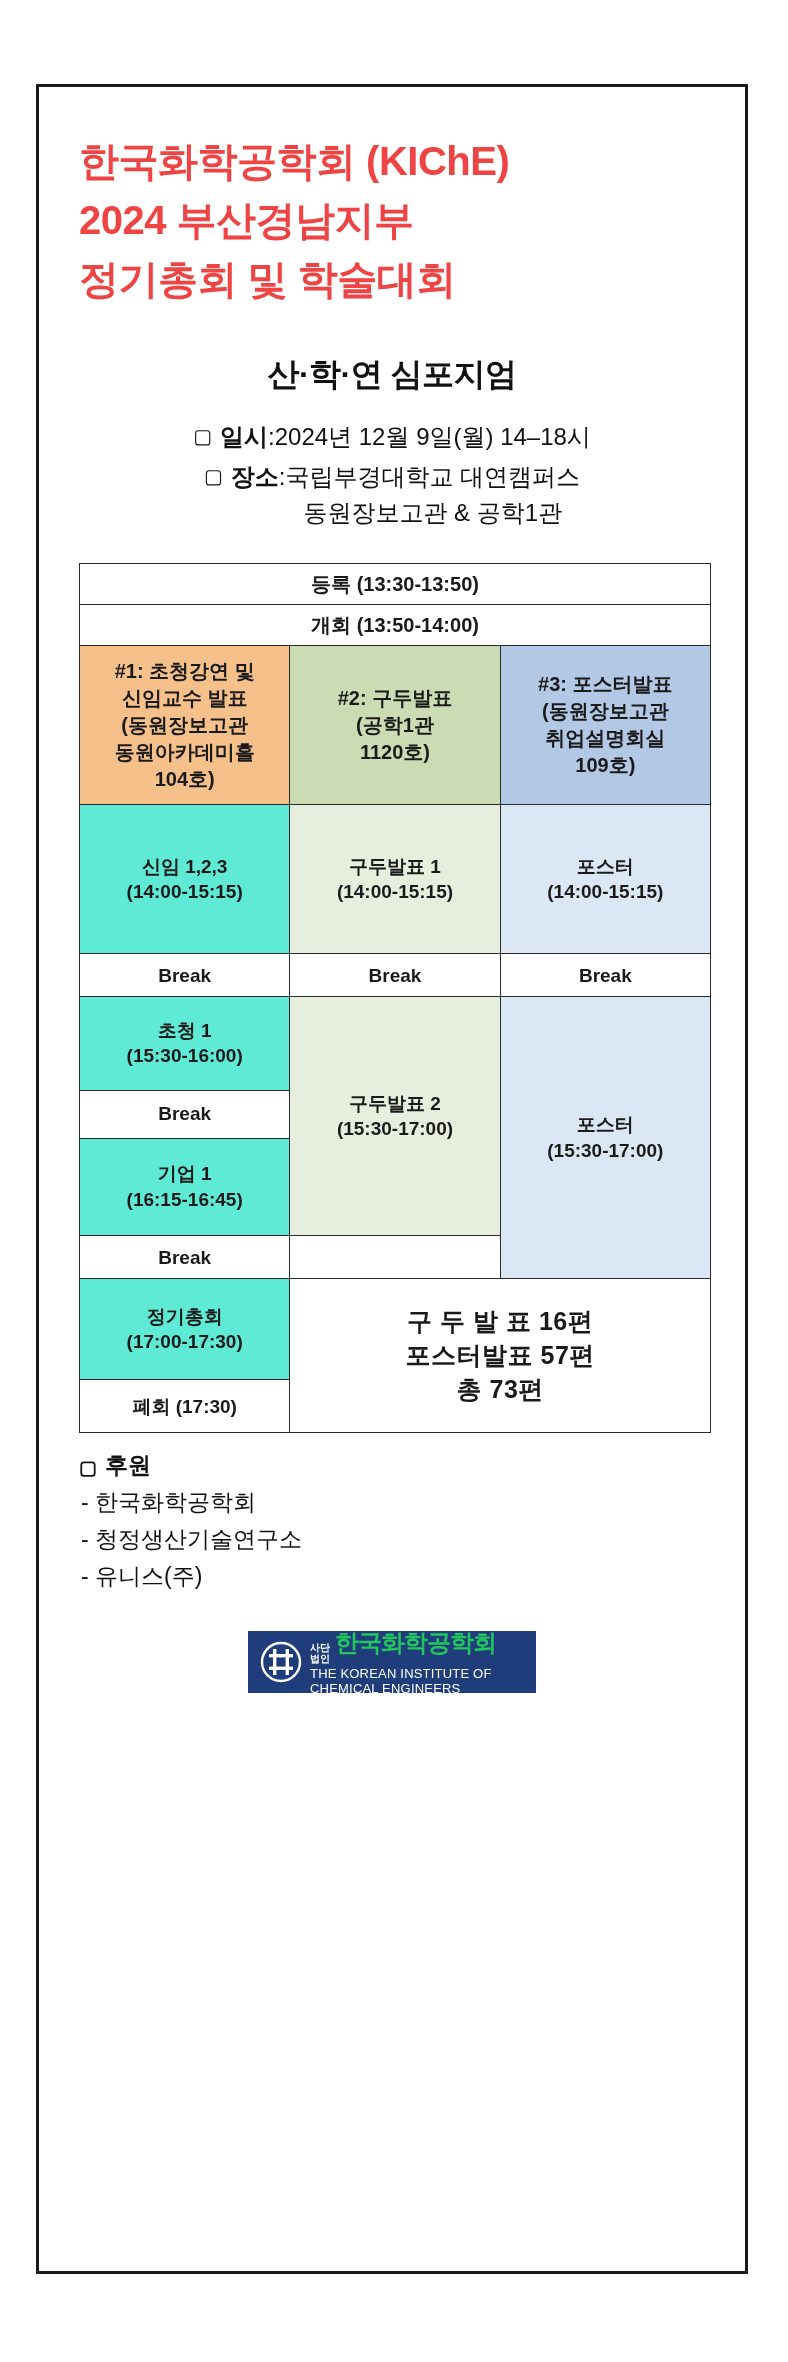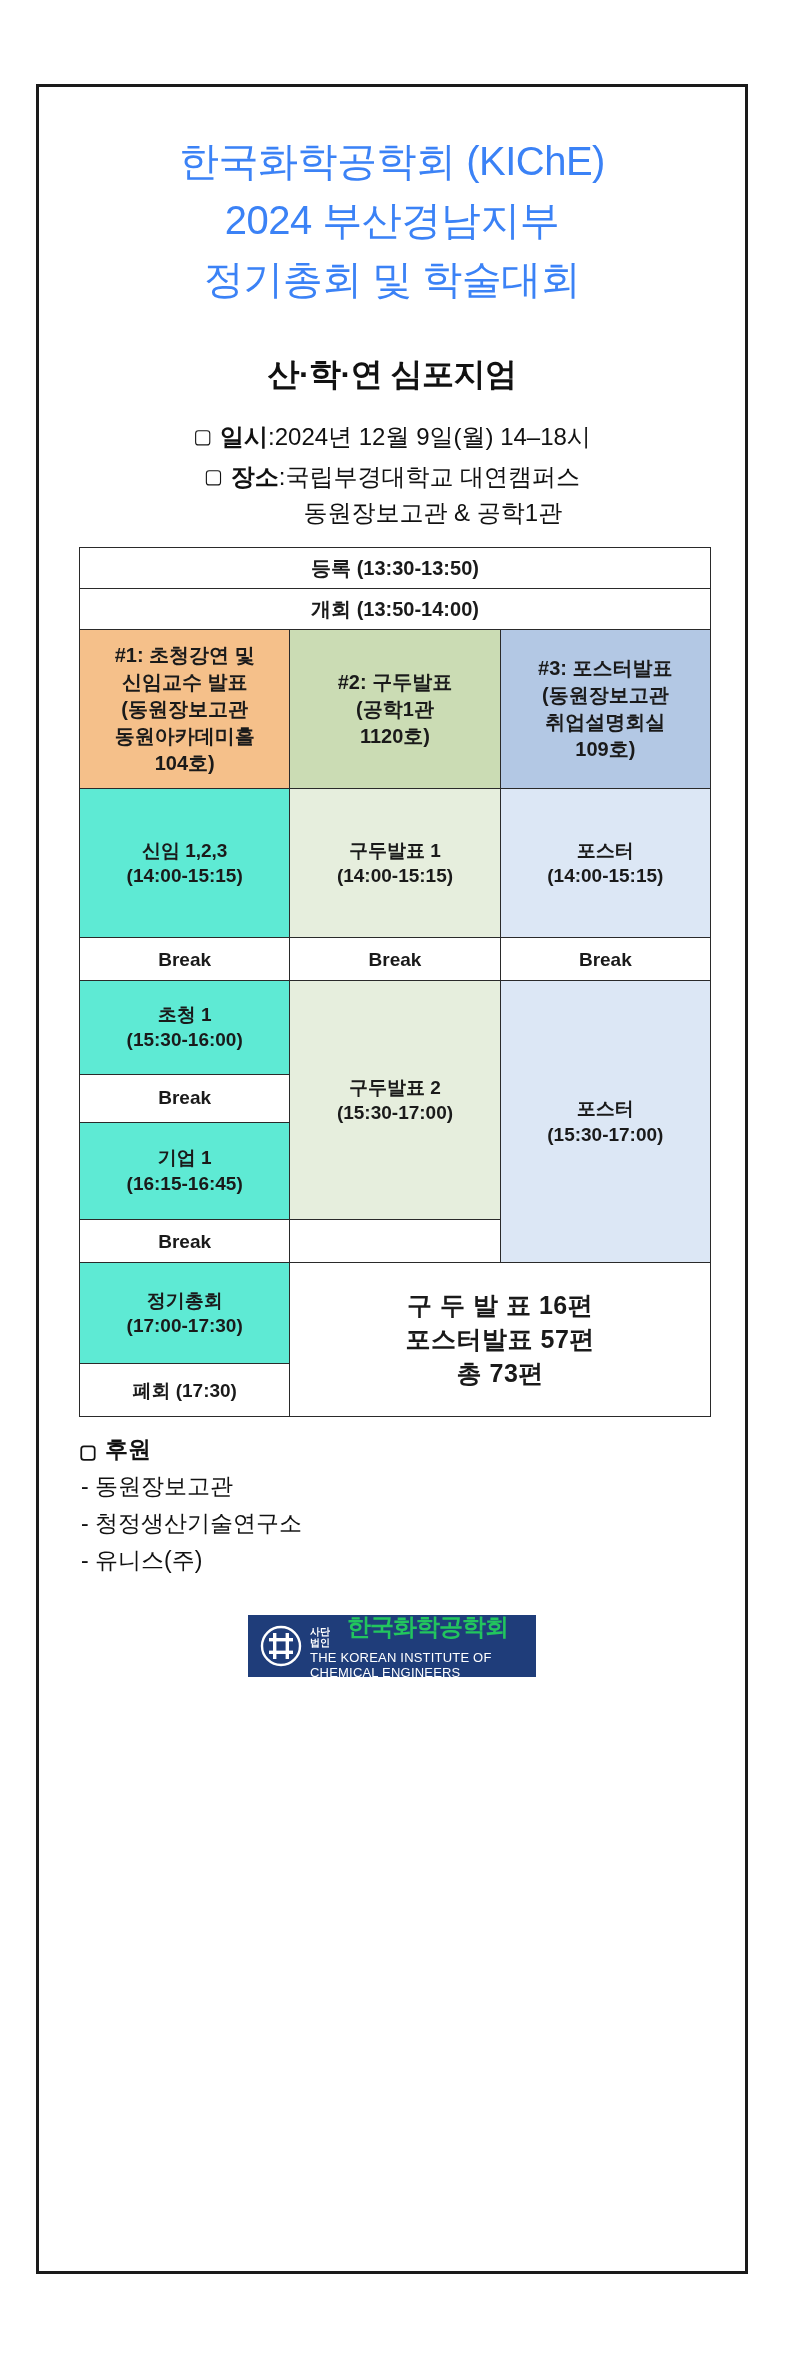--- a/index.html
+++ b/index.html
@@ -23,23 +23,23 @@
     border: 3px solid #1a1a1a;
     box-sizing: border-box;
     padding: 0;
     background: #fff;
   }
   .inner {
     padding: 48px 40px 0 40px;
   }
   
   .title-block {
-    text-align: center;
-    color: #3b82f6;
-    font-weight: normal;
+    text-align: left;
+    color: #ef4444;
+    font-weight: bold;
     line-height: 1.32;
     letter-spacing: -0.5px;
   }
   .title-line {
     font-size: 40px;
     margin: 0 0 6px 0;
   }
   .subtitle {
     text-align: center;
     font-size: 32px;
@@ -73,21 +73,21 @@
     white-space: nowrap;
   }
   .info-val {
     white-space: pre-line;
   }
   .info-val.center {
     text-align: center;
   }
   
   table.sched {
-    margin-top: 16px;
+    margin-top: 32px;
     border-collapse: collapse;
     width: 632px;
     table-layout: fixed;
     font-size: 19px;
   }
   table.sched td {
     border: 1.6px solid #2a2a2a;
     text-align: center;
     vertical-align: middle;
     font-weight: bold;
@@ -150,21 +150,20 @@
   }
   .logo-text {
     display: flex;
     flex-direction: column;
     justify-content: center;
     color: #fff;
   }
   .logo-kor {
     display: flex;
     align-items: baseline;
-    gap: 12px;
   }
   .logo-small {
     font-size: 10px;
     line-height: 1.05;
     font-weight: bold;
     margin-right: 5px;
     white-space: pre-line;
   }
   .logo-main {
     font-size: 24px;
@@ -272,21 +271,21 @@
         <td class="c-white" style="height:44px;">폐회 (17:30)</td>
       </tr>
     </tbody>
       </table>
 
     <div class="sponsor">
       <div class="sponsor-title">
         <span class="info-bullet">▢</span>
         <span>후원</span>
       </div>
-      <div class="sponsor-item">- 동원장보고관</div>
+      <div class="sponsor-item">- 한국화학공학회</div>
       <div class="sponsor-item">- 청정생산기술연구소</div>
       <div class="sponsor-item">-  유니스(주)</div>
     </div>
 
     <div class="logo-wrap">
       <div class="logo">
         <svg class="logo-mark" viewBox="0 0 42 42">
           <circle cx="21" cy="21" r="19" fill="none" stroke="#ffffff" stroke-width="2.4"></circle>
           <rect x="9" y="13" width="24" height="3.4" fill="#ffffff"></rect>
           <rect x="9" y="25.6" width="24" height="3.4" fill="#ffffff"></rect>

